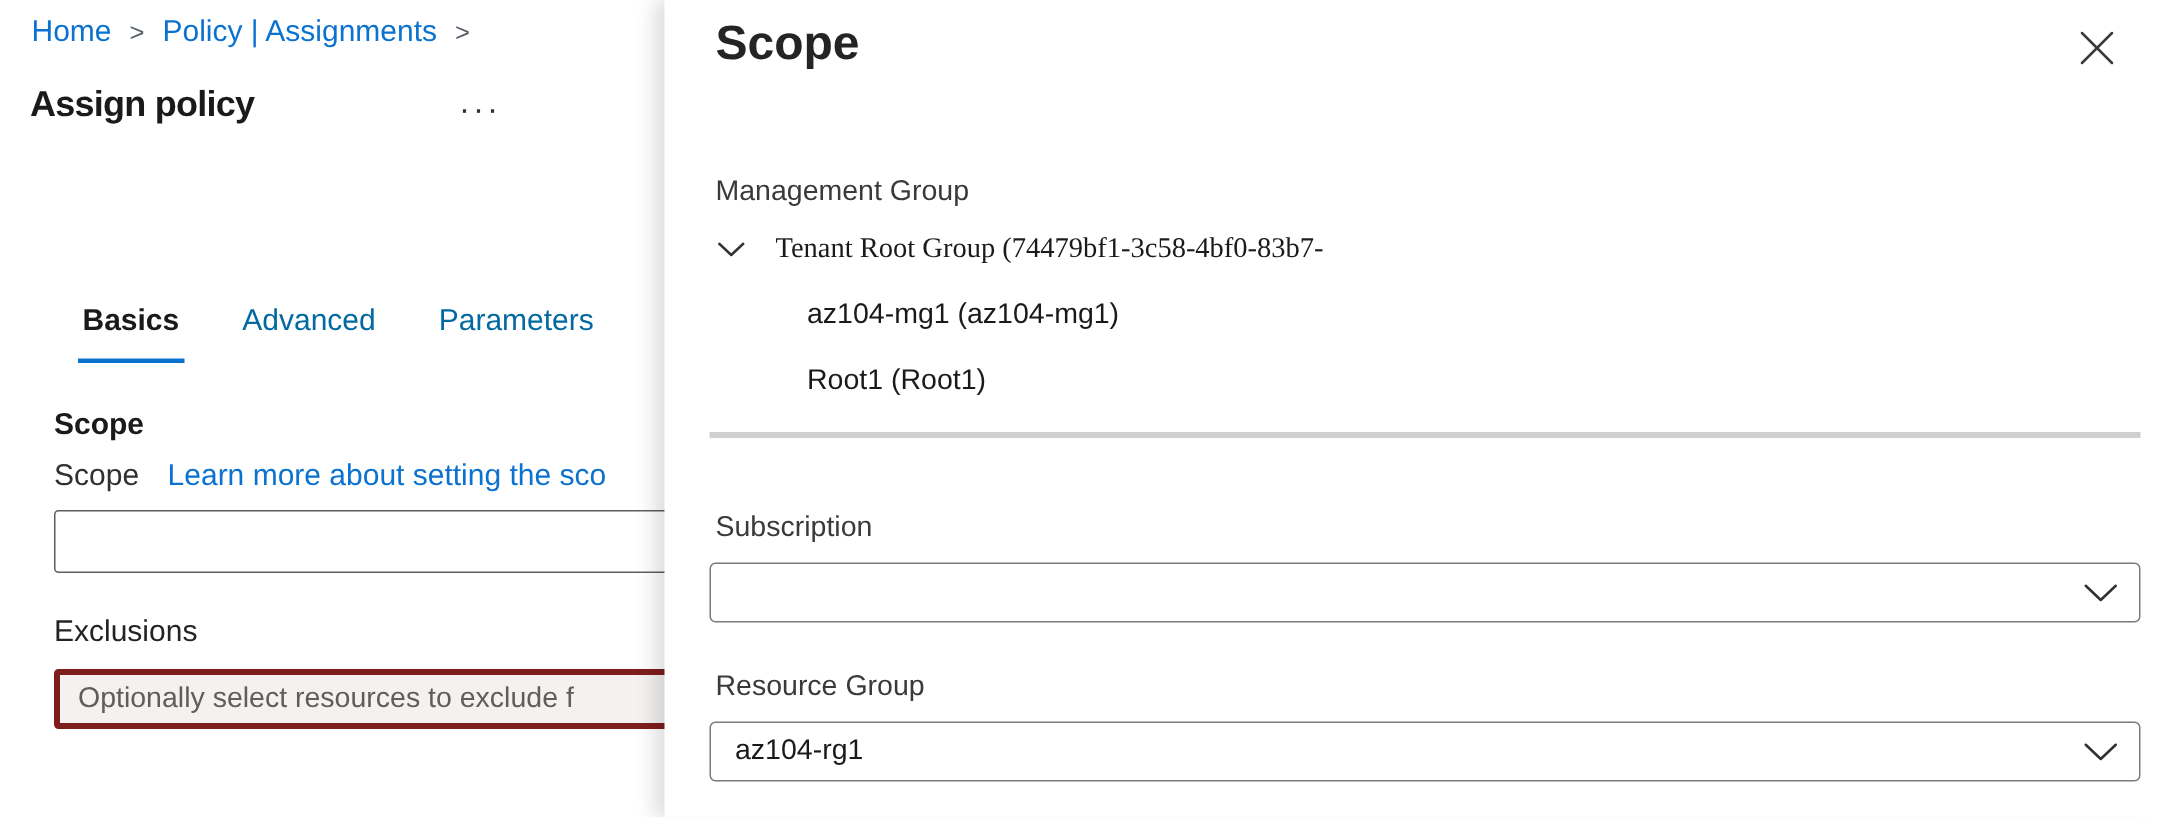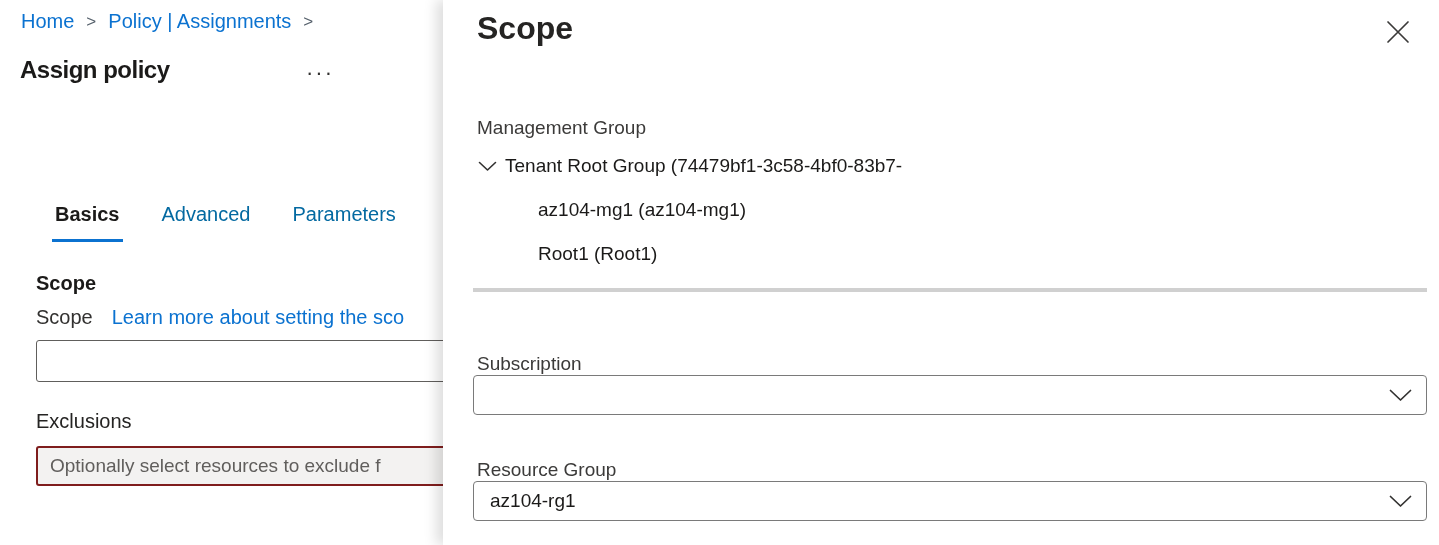--- a/index.html
+++ b/index.html
@@ -67,21 +67,21 @@
     background: #ffffff; font-size: 19px; font-family: inherit;
     padding: 0 12px; color: #201f1e;
   }
   .exclusions-label {
     position: absolute; left: 36px; top: 410px;
     font-size: 20px; color: #252423;
   }
   .exclusions-input {
     position: absolute; left: 36px; top: 446px;
     width: 580px; height: 40px;
-    border: 2px solid #7f1d1d; border-radius: 3px;
+    border: 4px solid #7f1d1d; border-radius: 3px;
     background: #f3f2f1; font-size: 19px; font-family: inherit;
     padding: 0 12px; color: #605e5c;
   }
   .exclusions-input::placeholder { color: #605e5c; opacity: 1; }
 
   
   .panel {
     position: absolute; left: 443px; top: 0; width: 996px; height: 545px;
     background: #ffffff;
     box-shadow: -7px 0 12px rgba(0,0,0,0.13);
@@ -98,34 +98,34 @@
   }
 
   .mg-label {
     position: absolute; left: 34px; top: 117px;
     font-size: 19px; color: #3b3a39;
   }
   .tree-row {
     position: absolute; display: flex; align-items: center;
     font-size: 19px; color: #1b1a19; cursor: pointer; white-space: nowrap;
   }
-  .tree-row.root { left: 35px; top: 155px; gap: 8px; }
+  .tree-row.root { left: 35px; top: 155px; gap: 20px; font-family: Liberation Serif, serif; }
   .tree-row.child-1 { left: 95px; top: 199px; text-align: center; }
   .tree-row.child-2 { left: 95px; top: 243px; }
   .tree-row .caret { display: flex; align-items: center; }
   .tree-row.root .row-label {
     max-width: 880px; overflow: hidden;
   }
 
   .panel-divider {
     position: absolute; left: 30px; top: 288px;
     width: 954px; height: 4px; background: #d0d0d0;
   }
 
-  .panel-field-label { position: absolute; left: 34px; font-size: 19px; color: #3b3a39; margin-top: 12px; }
+  .panel-field-label { position: absolute; left: 34px; font-size: 19px; color: #3b3a39; }
   .panel-field-label.subscription { top: 341px; }
   .panel-field-label.resource-group { top: 447px; }
 
   .dropdown {
     position: absolute; left: 30px;
     width: 954px; height: 40px;
     border: 1px solid #7a7a7a; border-radius: 4px;
     background: #ffffff; cursor: pointer;
     display: flex; align-items: center; justify-content: space-between;
     padding: 0 14px 0 16px;

